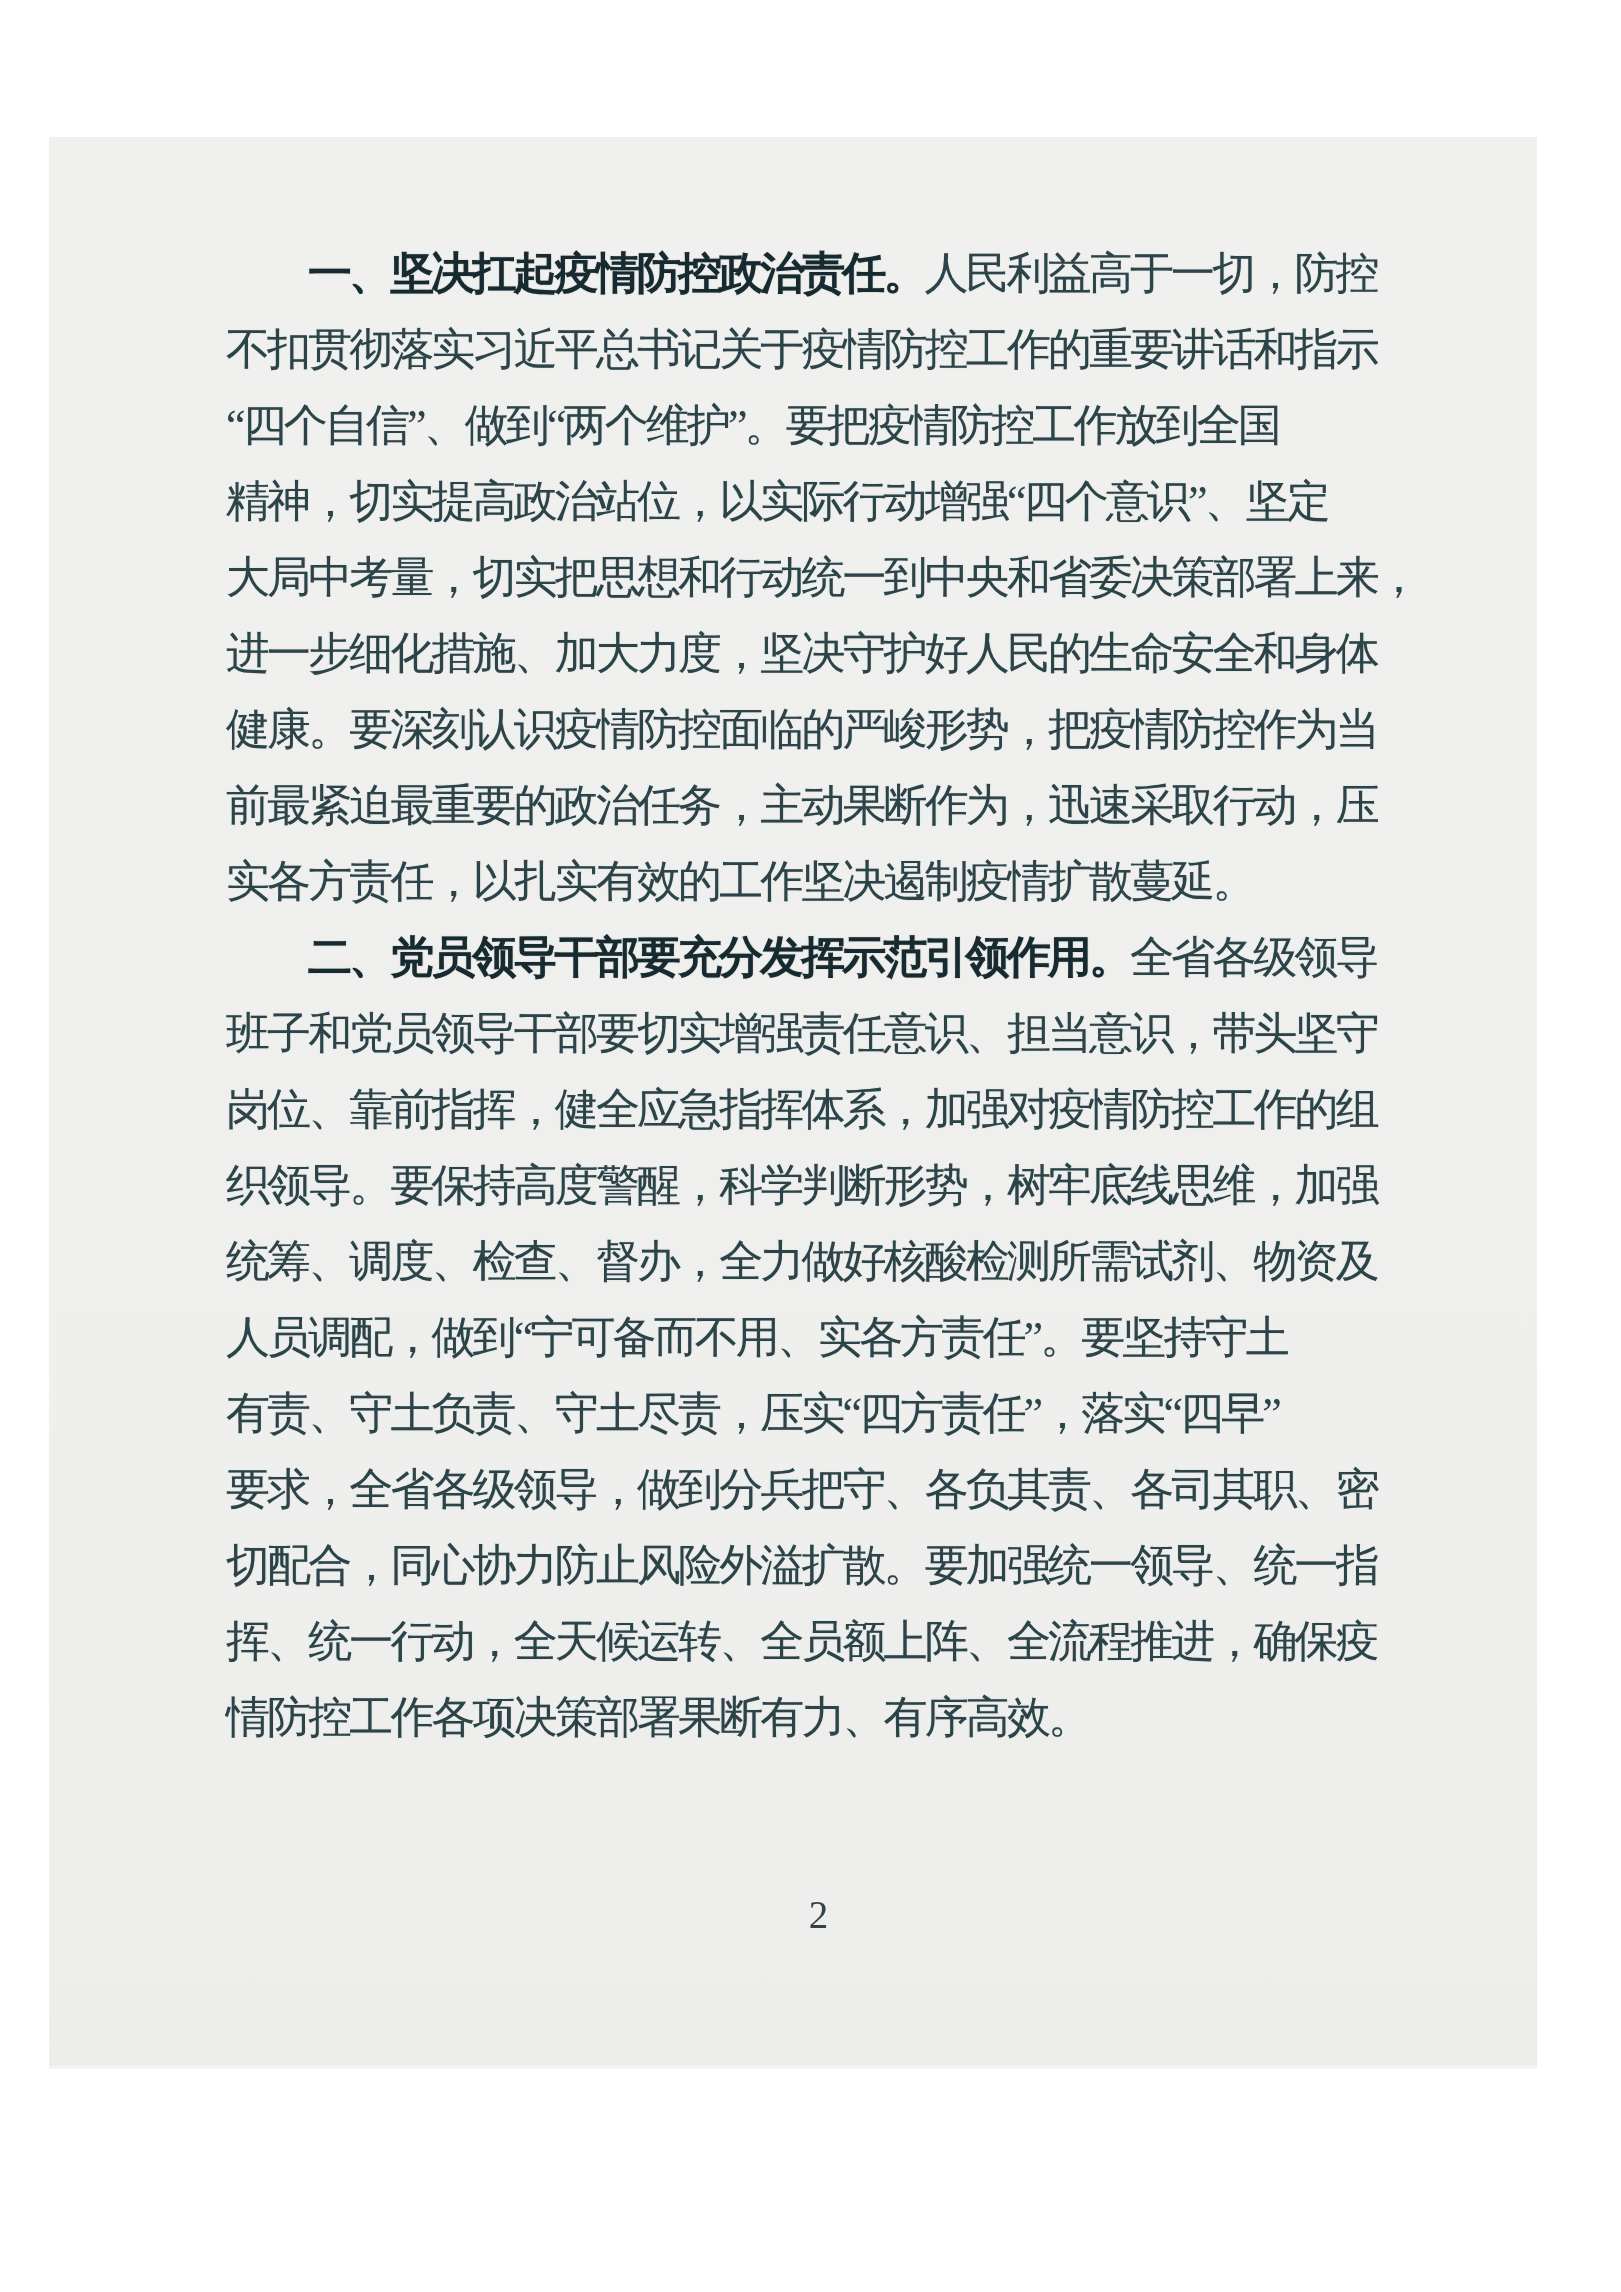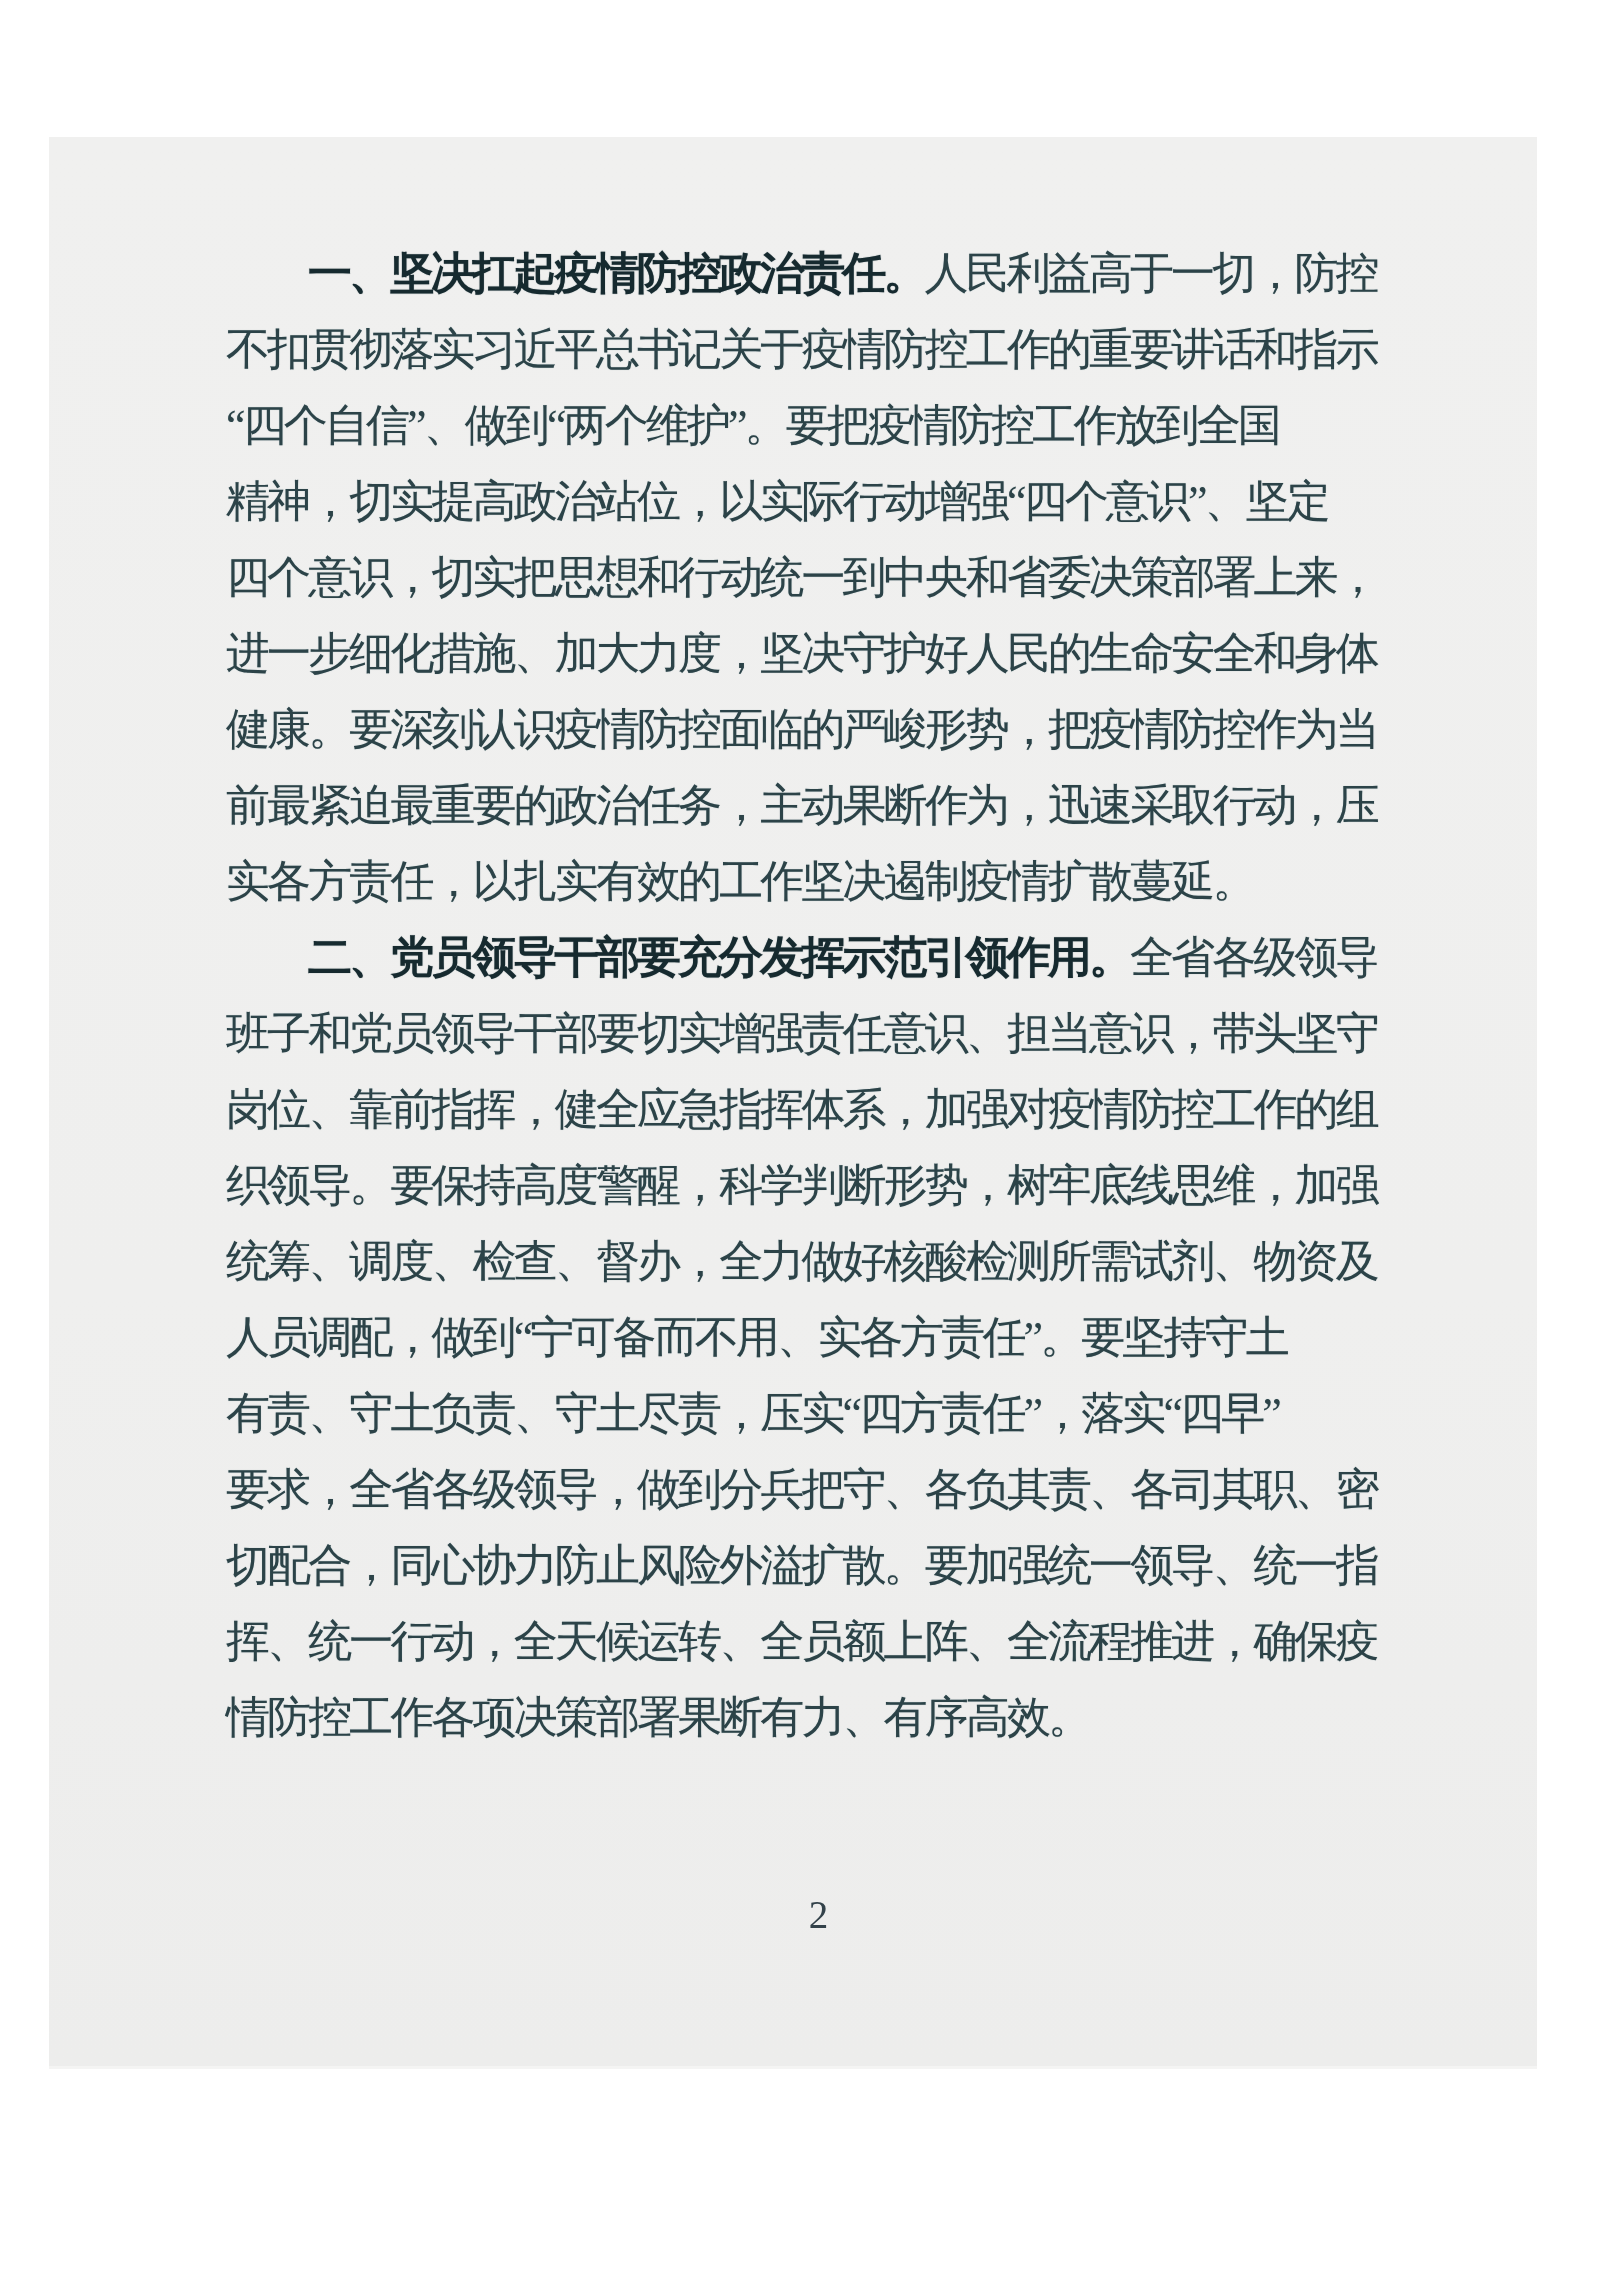--- a/index.html
+++ b/index.html
@@ -66,21 +66,21 @@
 </head>
 <body>
 
 <div class="canvas">
   <div class="page">
     <div class="text-block">
         <div class="line indent"><span class="bold">一、坚决扛起疫情防控政治责任。</span><span>人民利益高于一切，防控</span></div>
         <div class="line"><span>不扣贯彻落实习近平总书记关于疫情防控工作的重要讲话和指示</span></div>
         <div class="line"><span>“四个自信”、做到“两个维护”。要把疫情防控工作放到全国</span></div>
         <div class="line"><span>精神，切实提高政治站位，以实际行动增强“四个意识”、坚定</span></div>
-        <div class="line"><span>四个意识，切实把思想和行动统一到中央和省委决策部署上来，</span></div>
+        <div class="line"><span>大局中考量，切实把思想和行动统一到中央和省委决策部署上来，</span></div>
         <div class="line"><span>进一步细化措施、加大力度，坚决守护好人民的生命安全和身体</span></div>
         <div class="line"><span>健康。要深刻认识疫情防控面临的严峻形势，把疫情防控作为当</span></div>
         <div class="line"><span>前最紧迫最重要的政治任务，主动果断作为，迅速采取行动，压</span></div>
         <div class="line"><span>实各方责任，以扎实有效的工作坚决遏制疫情扩散蔓延。</span></div>
         <div class="line indent"><span class="bold">二、党员领导干部要充分发挥示范引领作用。</span><span>全省各级领导</span></div>
         <div class="line"><span>班子和党员领导干部要切实增强责任意识、担当意识，带头坚守</span></div>
         <div class="line"><span>岗位、靠前指挥，健全应急指挥体系，加强对疫情防控工作的组</span></div>
         <div class="line"><span>织领导。要保持高度警醒，科学判断形势，树牢底线思维，加强</span></div>
         <div class="line"><span>统筹、调度、检查、督办，全力做好核酸检测所需试剂、物资及</span></div>
         <div class="line"><span>人员调配，做到“宁可备而不用、实各方责任”。要坚持守土</span></div>

